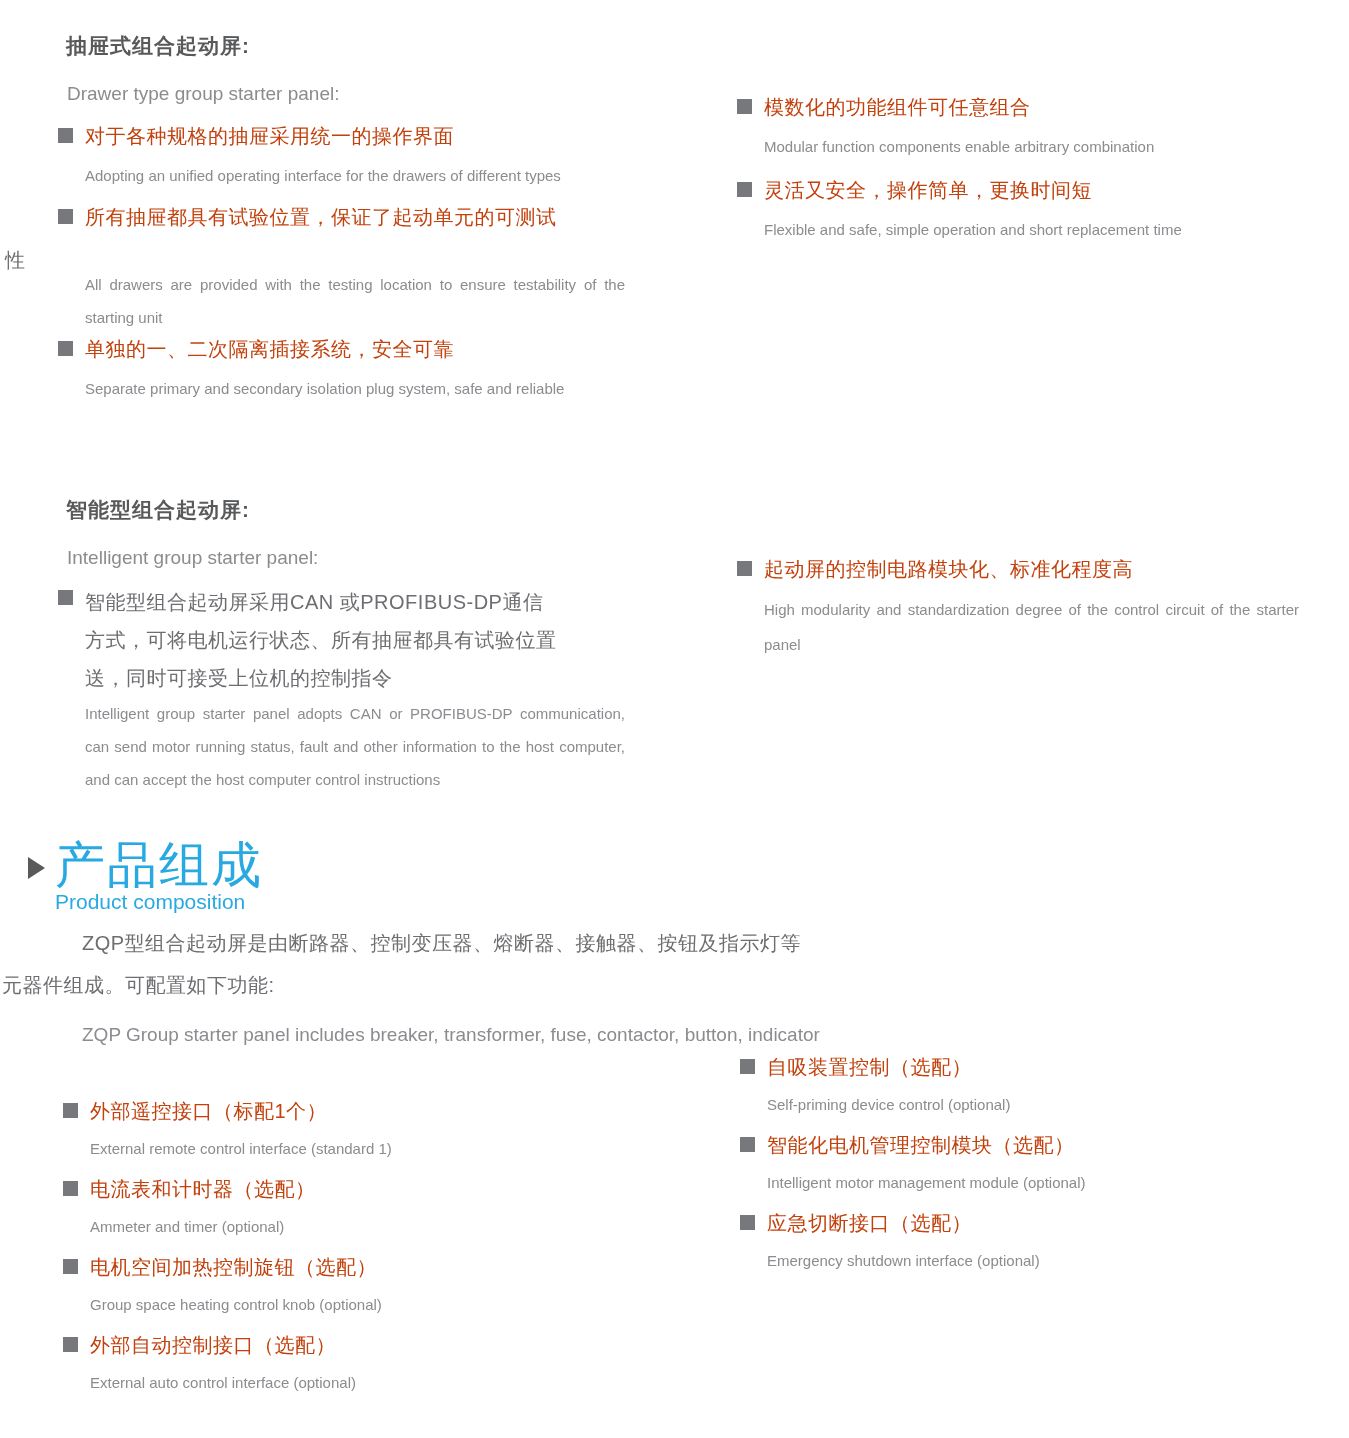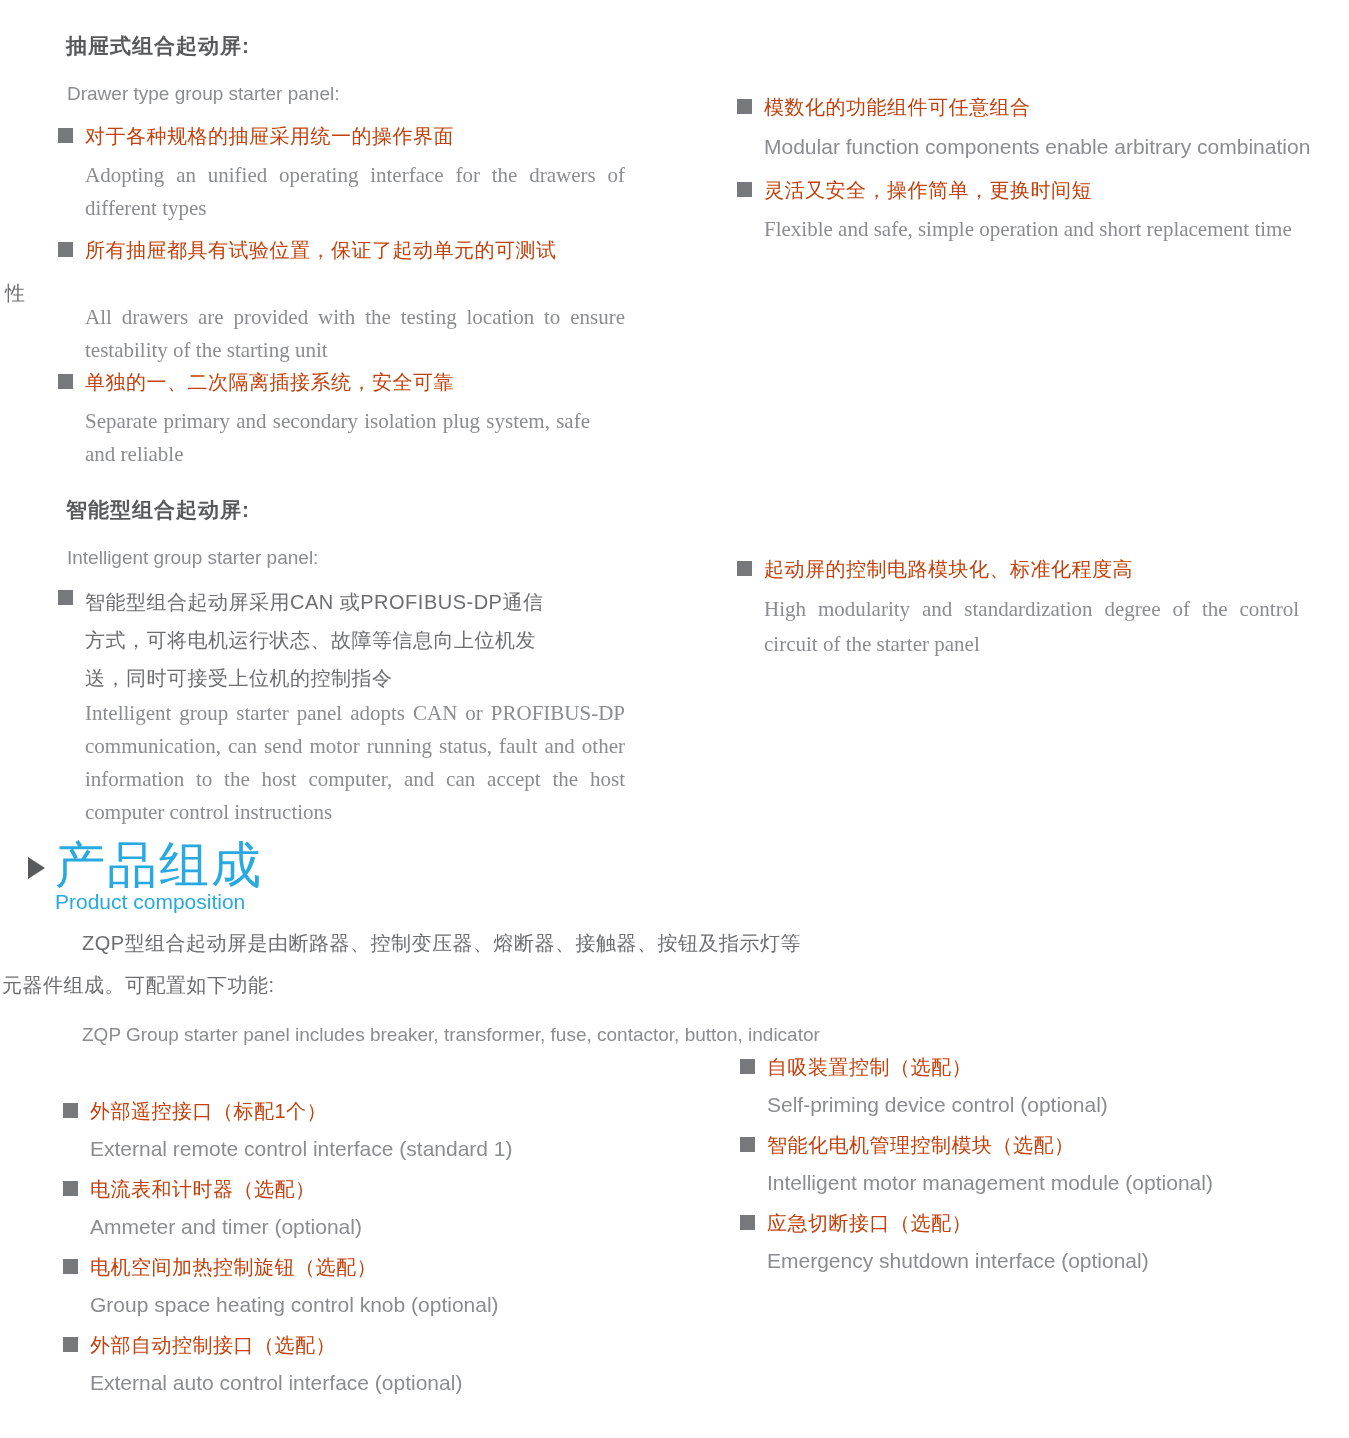--- a/index.html
+++ b/index.html
@@ -9,22 +9,22 @@
 
   
   .cnh{font-size:21px;font-weight:bold;color:#58595b;line-height:30px;padding-left:8px;letter-spacing:1px;}
   .enh{font-size:19px;color:#8a8c8f;line-height:30px;padding-left:9px;margin-bottom:12px;}
 
   
   .bitem{position:relative;padding-left:27px;}
   .sq{position:absolute;left:0;top:7px;width:15px;height:15px;background:#77787b;}
   .cn{font-size:20px;color:#c2410c;line-height:30px;margin-bottom:8px;letter-spacing:0.5px;}
   .cnl{font-size:20px;color:#6d6e71;line-height:38px;letter-spacing:0.5px;}
-  .en{font-size:21px;color:#8a8c8f;line-height:33px;}
-  .just{text-align:justify;font-family:Liberation Serif, serif;}
+  .en{font-size:15px;color:#8a8c8f;line-height:33px;}
+  .just{text-align:justify;}
   .w540{width:540px;} .w505{width:505px;}
   .mt0{margin-top:0;} .mt4{margin-top:4px;} .mt6{margin-top:6px;} .mt10{margin-top:10px;} .mt12{margin-top:12px;}
   .mt-hang{margin-top:36px;}
   .hang{position:absolute;left:-53px;top:45px;font-size:20px;color:#6d6e71;}
 
   
   .comp-header{display:flex;align-items:flex-start;}
   .tri{width:0;height:0;border-left:17px solid #58595b;border-top:11px solid transparent;border-bottom:11px solid transparent;margin-top:12px;}
   .comp-title{font-size:50px;color:#29a9e1;line-height:40px;margin-left:10px;letter-spacing:2px;}
   .comp-sub{font-size:21px;color:#29a9e1;line-height:24px;margin-left:10px;margin-top:5px;}
@@ -84,21 +84,21 @@
     </div>
   </section>
 
   <section class="abs" style="left:58px;top:478px;width:632px;">
     <h2 class="cnh">智能型组合起动屏:</h2>
     <div class="enh" style="margin-bottom:10px;">Intelligent group starter panel:</div>
 
     <div class="bitem mt4">
       <span class="sq"></span>
       <div class="cnl">智能型组合起动屏采用CAN 或PROFIBUS-DP通信</div>
-      <div class="cnl">方式，可将电机运行状态、故障等信息向上位机发</div>
+      <div class="cnl">方式，可将电机运行状态、所有抽屉都具有试验位置</div>
       <div class="cnl">送，同时可接受上位机的控制指令</div>
       <div class="en just w540 mt0">Intelligent group starter panel adopts CAN or PROFIBUS-DP communication, can send motor running status, fault and other information to the host computer, and can accept the host computer control instructions</div>
     </div>
   </section>
 
   <section class="abs" style="left:737px;top:554px;width:612px;">
     <div class="bitem">
       <span class="sq"></span>
       <div class="cn">起动屏的控制电路模块化、标准化程度高</div>
       <div class="en just" style="width:535px;line-height:35px;">High modularity and standardization degree of the control circuit of the starter panel</div>

